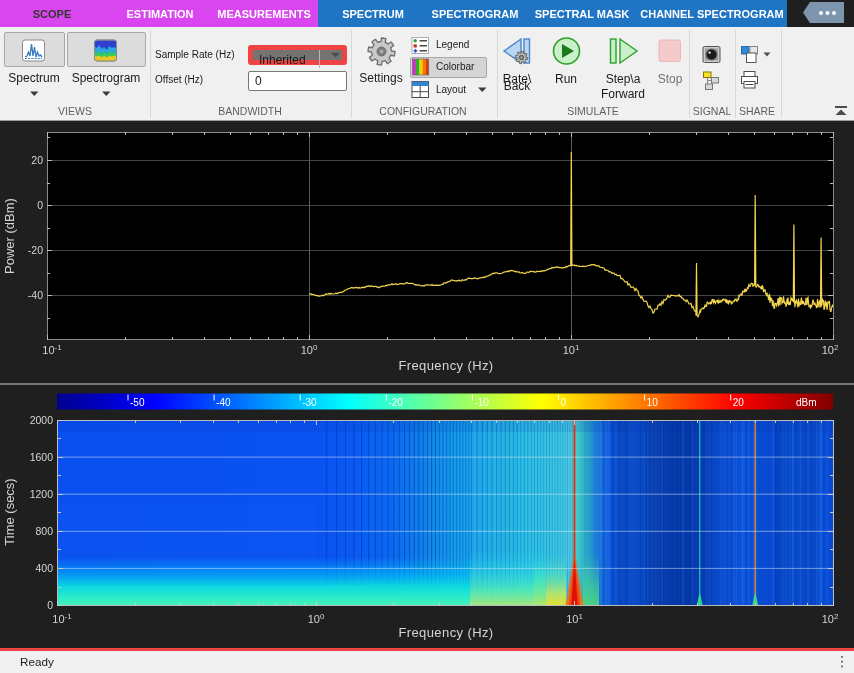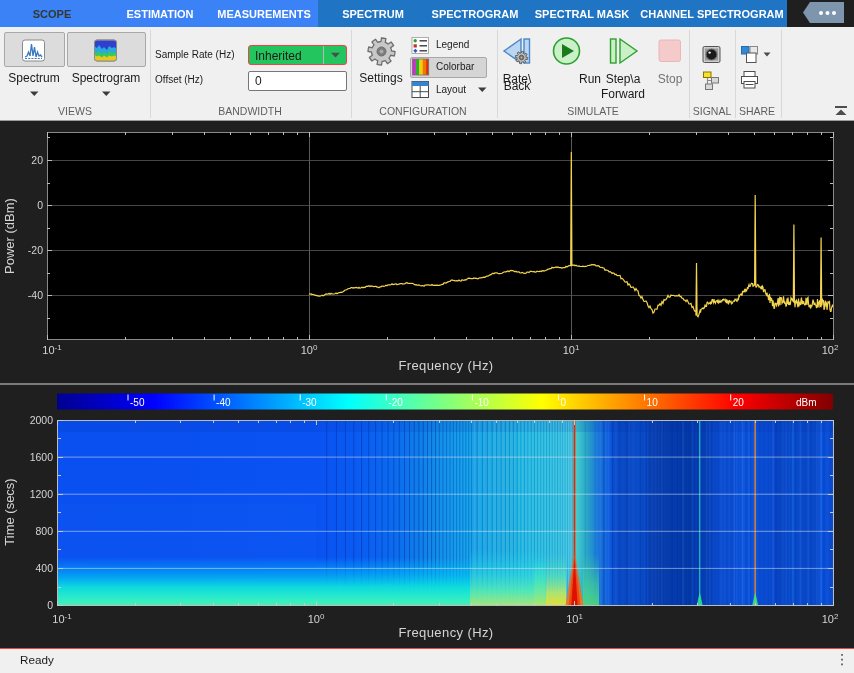--- a/index.html
+++ b/index.html
@@ -5,21 +5,21 @@
 body{font-family:"Liberation Sans", sans-serif;width:854px;height:673px;position:relative;overflow:hidden}
 .tab{position:absolute;top:50%;transform:translate(-50%,-50%);color:#ffffff;font-size:11px;font-weight:700;letter-spacing:0px;white-space:nowrap}
 .vsep{position:absolute;top:3px;width:1px;height:88px;background:#d8d8d8}
 .tbtn{position:absolute;background:#dcdcdc;border:1px solid #a8a8a8;border-radius:2px;box-sizing:border-box}
 .lbl{position:absolute;transform:translateX(-50%);font-size:12px;color:#1a1a1a;white-space:nowrap}
 .lbll{position:absolute;font-size:10px;color:#1a1a1a;white-space:nowrap}
 .sect{position:absolute;top:78px;transform:translateX(-50%);font-size:10.5px;color:#5f5f5f;white-space:nowrap}
 </style></head>
 <body>
 
-<div style="position:absolute;left:0;top:0;width:782px;height:27px;background:#3b82f6">
+<div style="position:absolute;left:0;top:0;width:782px;height:27px;background:#d946ef">
 <div style="position:absolute;left:318px;top:0;width:469px;height:27px;background:#1f74c4"></div>
 <div class="tab" style="left:52px;color:#343830">SCOPE</div>
 <div class="tab" style="left:160px">ESTIMATION</div>
 <div class="tab" style="left:264px">MEASUREMENTS</div>
 <div class="tab" style="left:373px">SPECTRUM</div>
 <div class="tab" style="left:475px">SPECTROGRAM</div>
 <div class="tab" style="left:582px">SPECTRAL MASK</div>
 <div class="tab" style="left:712px">CHANNEL SPECTROGRAM</div>
 <svg width="46" height="23" viewBox="0 0 46 23" style="position:absolute;left:800px;top:2px">
 <polygon points="10,0 44,0 44,21 10,21 3,10.5" fill="#7d95ad"></polygon>
@@ -35,35 +35,35 @@
 <div class="vsep" style="left:497px"></div>
 <div class="vsep" style="left:689px"></div>
 <div class="vsep" style="left:735px"></div>
 <div class="vsep" style="left:781px"></div>
 <div class="tbtn" style="left:4px;top:5px;width:61px;height:35px"></div>
 <div class="tbtn" style="left:67px;top:5px;width:79px;height:35px"></div>
 <div class="lbl" style="left:34px;top:44px">Spectrum</div>
 <div class="lbl" style="left:106px;top:44px">Spectrogram</div>
 <div class="lbll" style="left:155px;top:22px">Sample Rate (Hz)</div>
 <div class="lbll" style="left:155px;top:47px">Offset (Hz)</div>
-<div style="position:absolute;left:248px;top:18px;width:99px;height:20px;background:#22c55e;border:1px solid #ef4444;border-radius:3px;box-sizing:border-box">
+<div style="position:absolute;left:248px;top:18px;width:99px;height:20px;background:#737373;border:5px solid #ef4444;border-radius:3px;box-sizing:border-box">
   <div style="position:absolute;left:6px;top:2.5px;font-size:12px;color:#1a1a1a">Inherited</div>
   <div style="position:absolute;right:22px;top:0;width:1px;height:18px;background:#b8b8b8"></div>
 </div>
 <div style="position:absolute;left:248px;top:43.5px;width:99px;height:20px;background:#ffffff;border:1px solid #767676;border-radius:2px;box-sizing:border-box">
   <div style="position:absolute;left:6px;top:2.5px;font-size:12px;color:#1a1a1a">0</div>
 </div>
 <div class="lbl" style="left:381px;top:44px">Settings</div>
 <div class="lbll" style="left:436px;top:11.5px">Legend</div>
 <div class="tbtn" style="left:410px;top:29.5px;width:76.5px;height:21px;background:#d5d5d5"></div>
     <div class="lbll" style="left:436px;top:34px">Colorbar</div>
 <div class="lbll" style="left:436px;top:56.5px">Layout</div>
 <div class="lbl" style="left:517px;top:44.5px">Rate\</div>
 <div class="lbl" style="left:517px;top:52px">Back</div>
-<div class="lbl" style="left:590px;top:44.5px">Run</div>
+<div class="lbl" style="left:566px;top:44.5px">Run</div>
 <div class="lbl" style="left:623px;top:44.5px">Step\a</div>
 <div class="lbl" style="left:623px;top:60px">Forward</div>
 <div class="lbl" style="left:670px;top:44.5px;color:#737373">Stop</div>
 <div class="sect" style="left:75px">VIEWS</div>
 <div class="sect" style="left:250px">BANDWIDTH</div>
 <div class="sect" style="left:423px">CONFIGURATION</div>
 <div class="sect" style="left:593px">SIMULATE</div>
 <div class="sect" style="left:712px">SIGNAL</div>
 <div class="sect" style="left:757px">SHARE</div>
 </div>
@@ -711,15 +711,15 @@
 <text x="53" y="423.5" text-anchor="end" font-size="10.5">2000</text>
 <text x="62" y="623" text-anchor="middle" font-size="11">10<tspan dy="-4.5" font-size="8">-1</tspan></text>
 <text x="316.0" y="623" text-anchor="middle" font-size="11">10<tspan dy="-4.5" font-size="8">0</tspan></text>
 <text x="574.5" y="623" text-anchor="middle" font-size="11">10<tspan dy="-4.5" font-size="8">1</tspan></text>
 <text x="830" y="623" text-anchor="middle" font-size="11">10<tspan dy="-4.5" font-size="8">2</tspan></text>
 <text x="446" y="637" text-anchor="middle" font-size="13" letter-spacing="0.4">Frequency (Hz)</text>
 <text x="14" y="512" text-anchor="middle" font-size="13" transform="rotate(-90 14 512)">Time (secs)</text>
 </g>
 </svg>
 
-<div style="position:absolute;left:0;top:648px;width:854px;height:25px;background:#f0f0f0;border-top:1px solid #ef4444;box-sizing:border-box;font-size:11.7px;color:#1a1a1a;white-space:nowrap">
+<div style="position:absolute;left:0;top:648px;width:854px;height:25px;background:#f0f0f0;border-top:3px solid #ef4444;box-sizing:border-box;font-size:11.7px;color:#1a1a1a;white-space:nowrap">
 <div style="position:absolute;left:20px;top:4px">Ready</div>
 <div style="position:absolute;left:835px;top:2px;font-size:14px;color:#3c3c3c">⋮</div>
 </div>
 </body></html>

